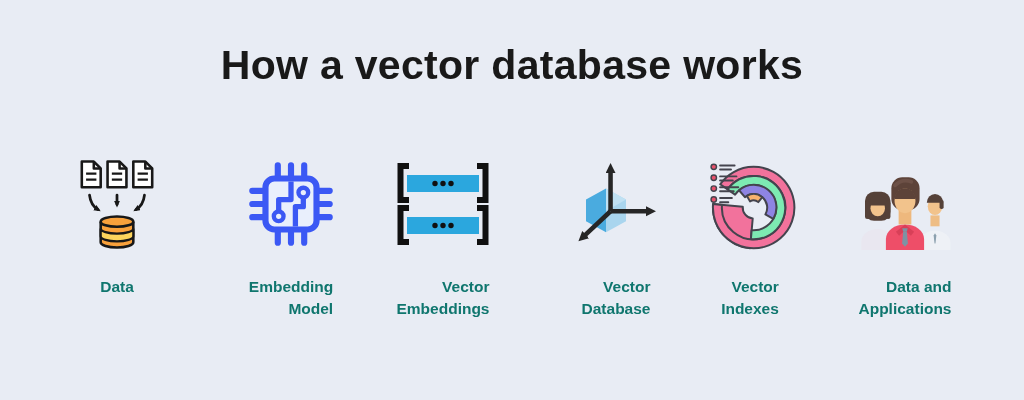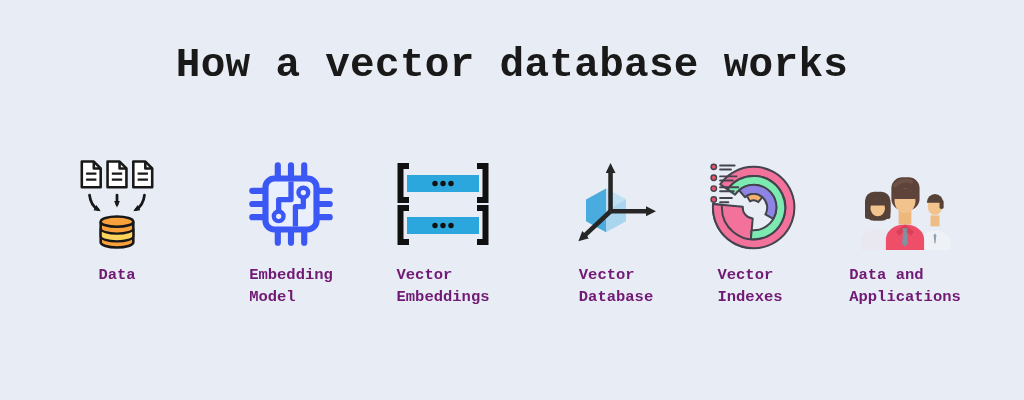--- a/index.html
+++ b/index.html
@@ -1,36 +1,36 @@
 <!DOCTYPE html>
 <html><head>
 <meta charset="utf-8">
 <style>
   html,body { margin:0; padding:0; }
   .canvas {
     position:relative; width:1024px; height:400px;
     background:#e8ecf4; overflow:hidden;
-    font-family:Liberation Mono, monospace;
+    font-family:Liberation Sans, sans-serif;
   }
   .title {
     position:absolute; top:45px; left:0; width:100%;
     margin:0; text-align:center;
     font-size:41px; font-weight:600; color:#191919; letter-spacing:0.3px;
     line-height:1;
   }
   .node {
     position:absolute; top:152px; width:150px; margin:0;
     display:flex; flex-direction:column; align-items:center;
   }
   .icon-box {
     height:104px; display:flex; align-items:center; justify-content:center;
   }
   .node-label {
-    margin-top:8px; font-size:15.5px; font-weight:600; color:#701a75;
-    text-align:left; white-space:pre-line; line-height:1.45;
+    margin-top:20px; font-size:15.5px; font-weight:600; color:#0f766e;
+    text-align:right; white-space:pre-line; line-height:1.45;
   }
 </style>
 </head>
 <body>
 
 <div class="canvas">
 
   <h1 class="title">How a vector database works</h1>
 
   <figure class="node" style="left:42px">

